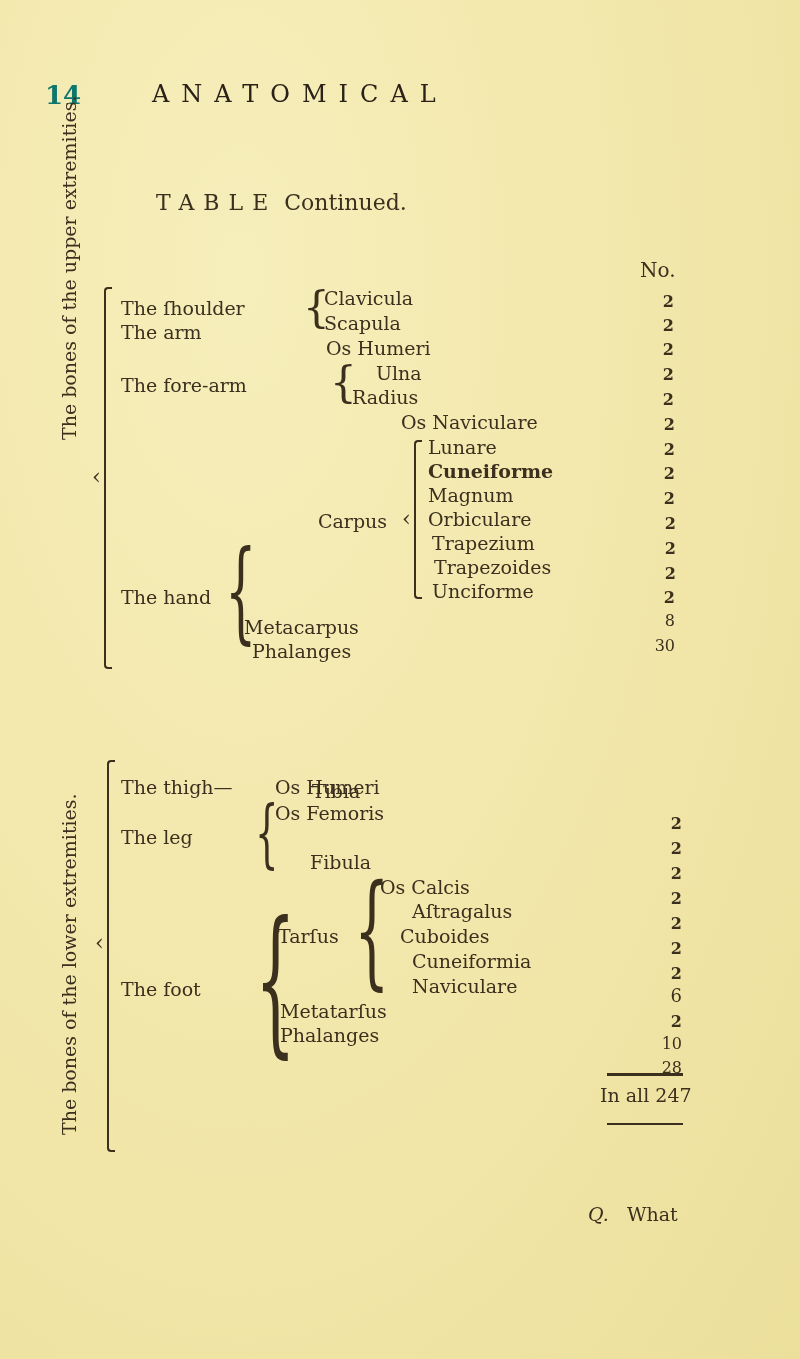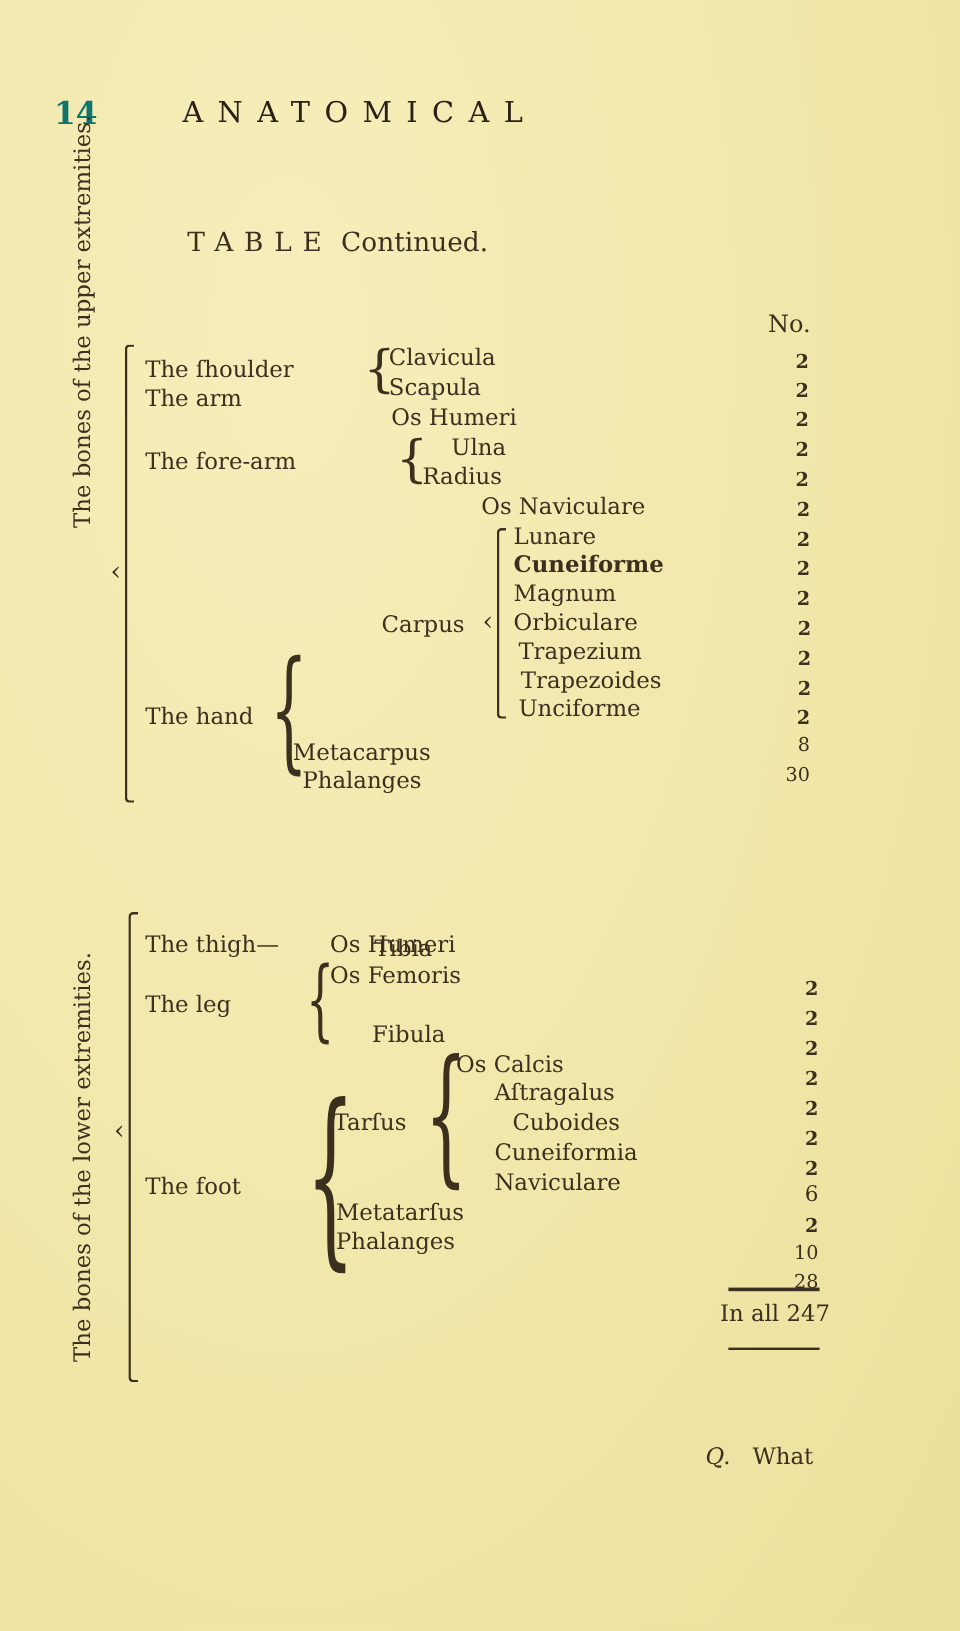--- a/index.html
+++ b/index.html
@@ -94,21 +94,21 @@
 <div class="abs t" style="left:121px; top:826px;">The leg</div>
 <div class="brace" style="left:255px; top:796px; font-size:74px; transform:scaleX(0.5); transform-origin:left top;">{</div>
 <div class="abs t" style="left:275px; top:802px;">Os Femoris</div>
 <div class="abs t" style="left:312px; top:780px;">Tibia</div>
 <div class="abs t" style="left:310px; top:851px;">Fibula</div>
 
 <div class="abs t" style="left:278px; top:925px;">Tarſus</div>
 <div class="brace" style="left:354px; top:868px; font-size:124px; transform:scaleX(0.45); transform-origin:left top;">{</div>
 <div class="abs t" style="left:380px; top:876px;">Os Calcis</div>
 <div class="abs t" style="left:412px; top:900px;">Aſtragalus</div>
-<div class="abs t" style="left:427px; top:925px;">Cuboides</div>
+<div class="abs t" style="left:400px; top:925px;">Cuboides</div>
 <div class="abs t" style="left:412px; top:950px;">Cuneiformia</div>
 <div class="abs t" style="left:412px; top:975px;">Naviculare</div>
 
 <div class="abs t" style="left:121px; top:978px;">The foot</div>
 <div class="brace" style="left:255px; top:900px; font-size:160px; transform:scaleX(0.4); transform-origin:left top;">{</div>
 <div class="abs t" style="left:280px; top:1000px;text-align:right;">Metatarſus</div>
 <div class="abs t" style="left:280px; top:1024px;">Phalanges</div>
 
 <div class="abs num" style="left:652px; top:814px;">2</div>
 <div class="abs num" style="left:652px; top:839px;">2</div>

